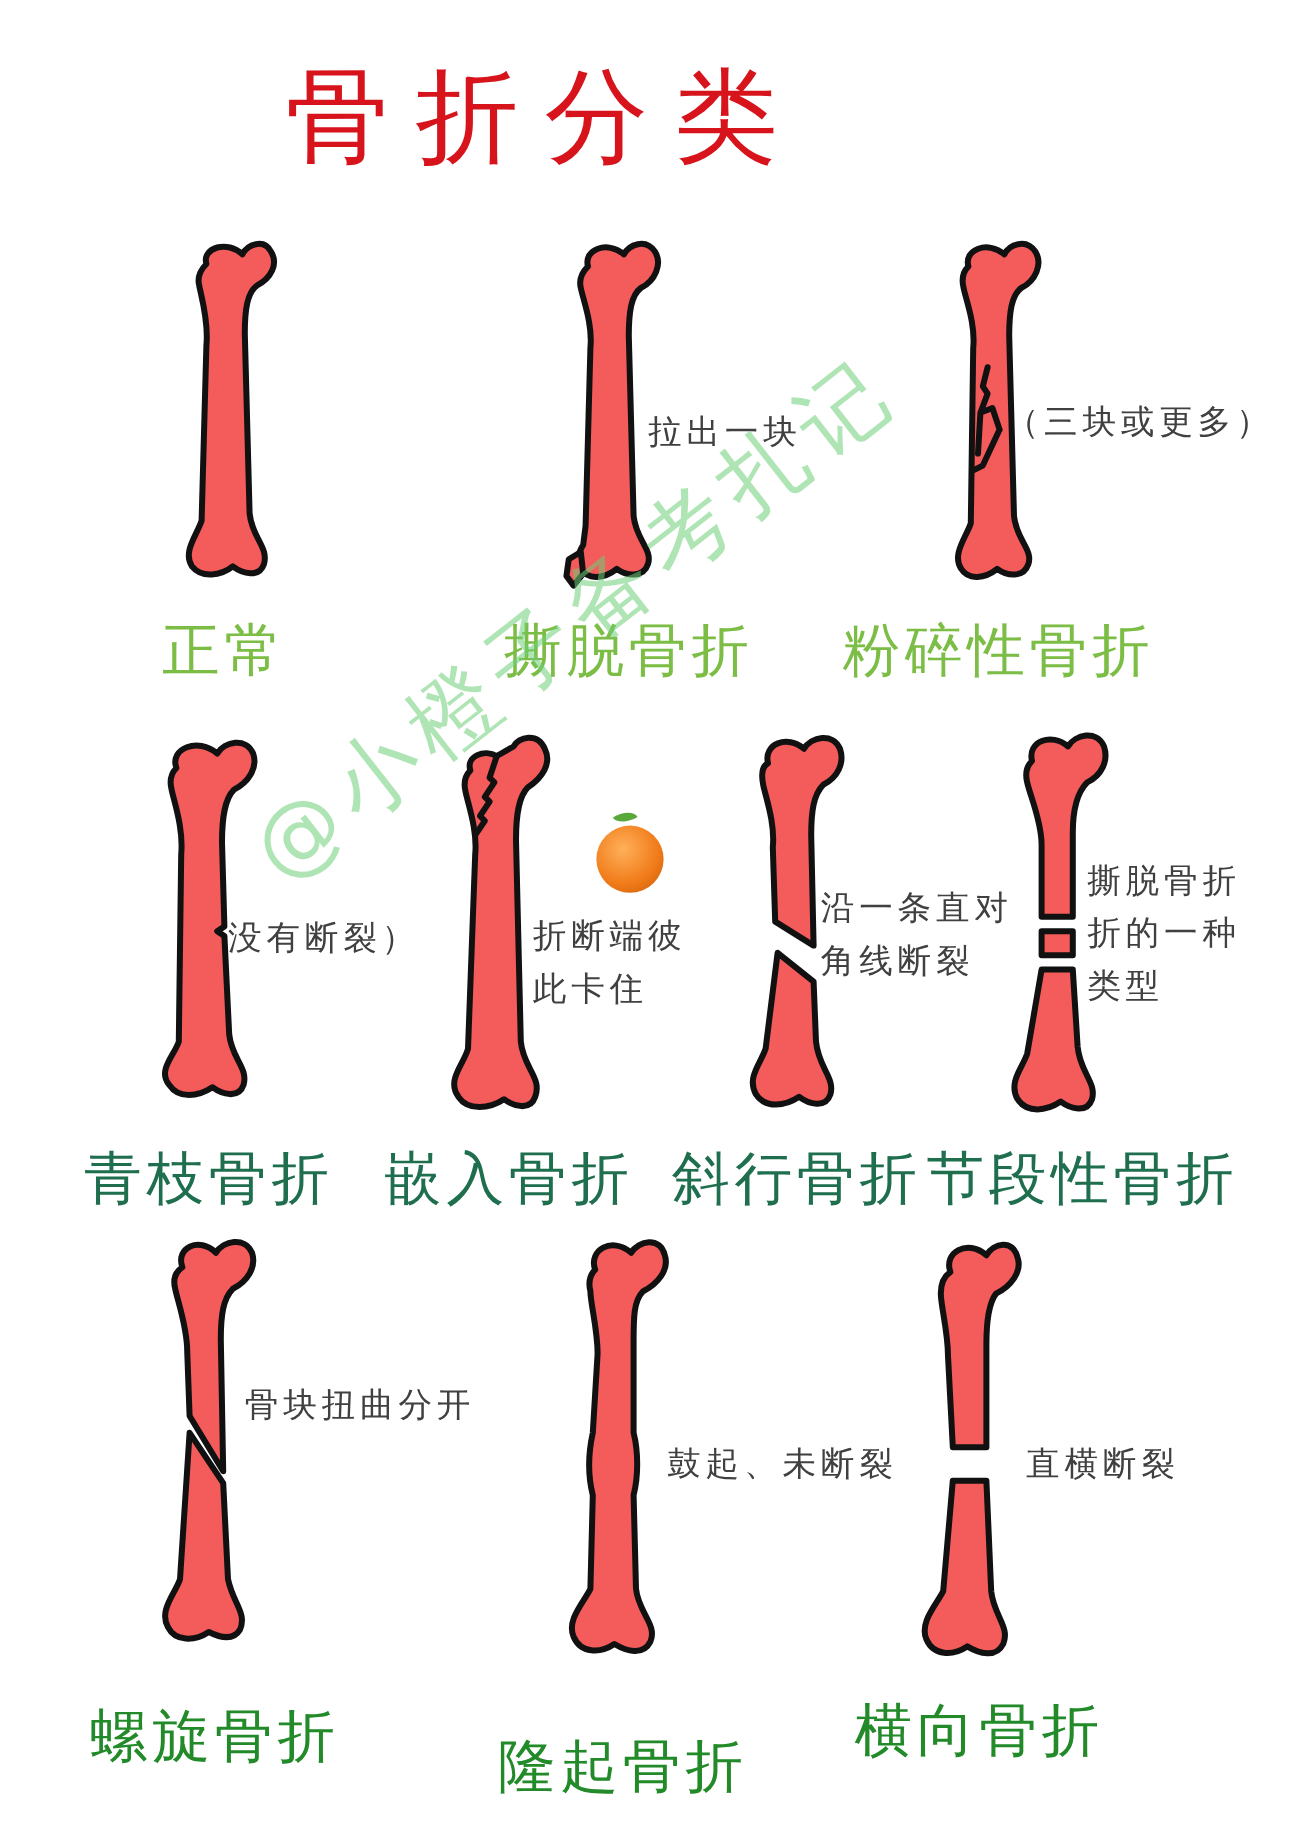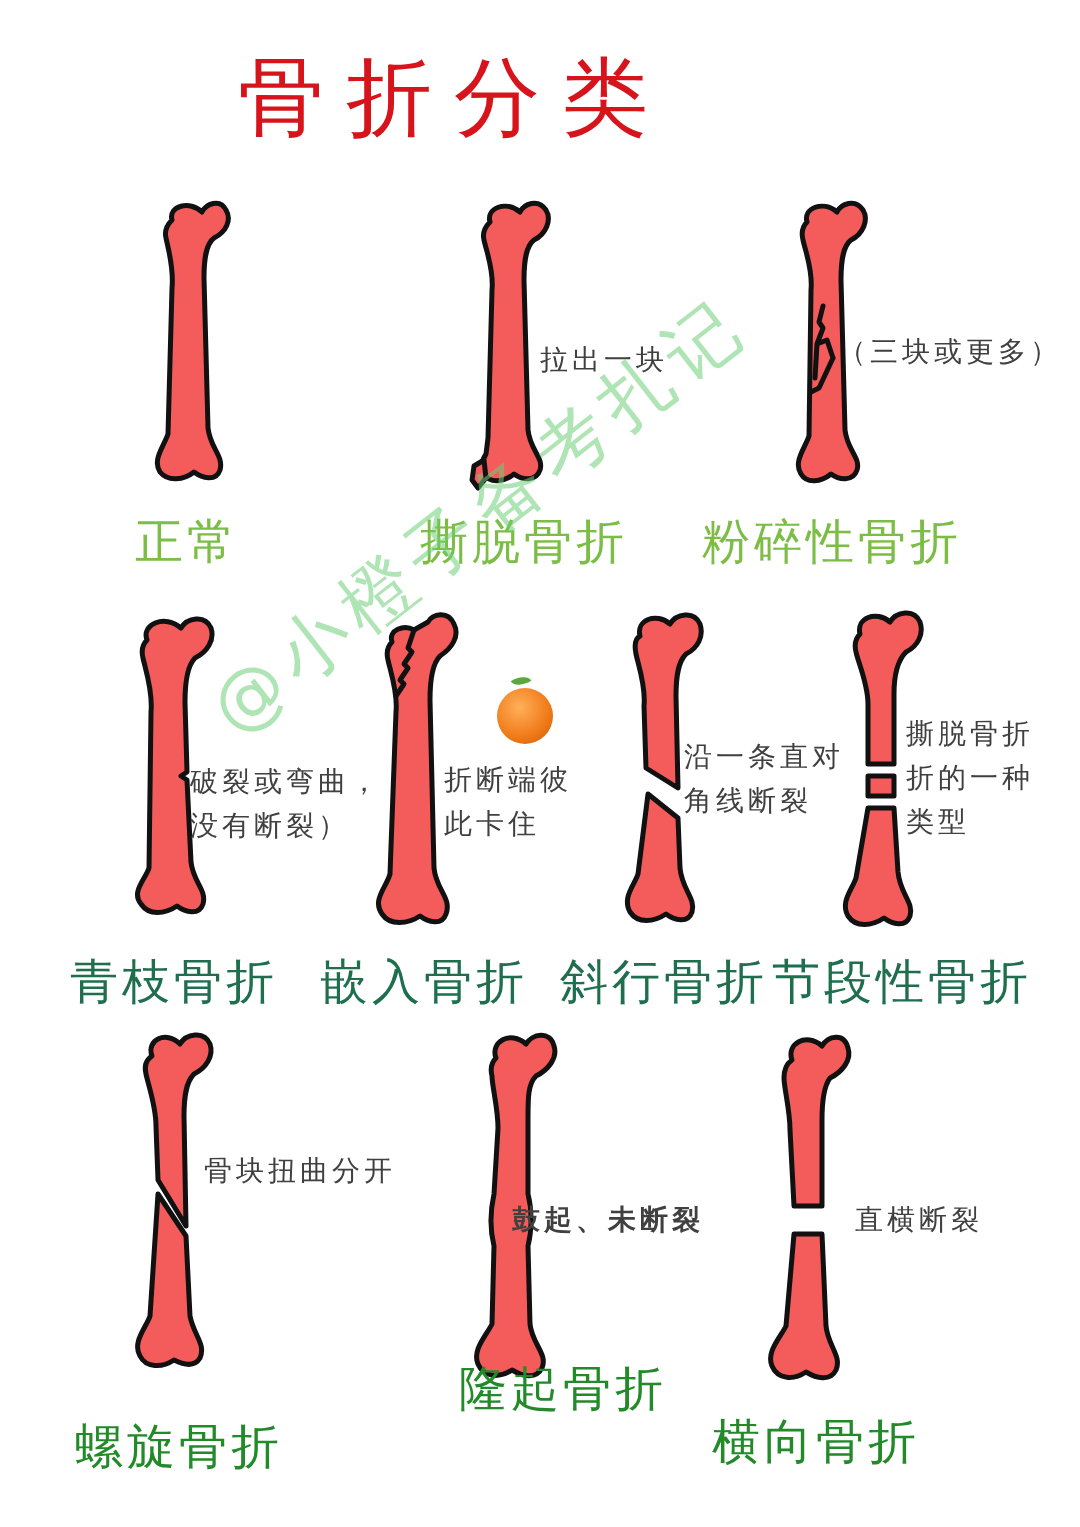--- a/index.html
+++ b/index.html
@@ -56,21 +56,20 @@
 <div class="watermark">@小橙子备考扎记</div>
 <div class="orange"></div>
 <div class="leaf"></div>
 
 <div class="bone" style="left:125px; top:612px;">
   <svg width="100" height="320" viewBox="0 0 100 320">
     <path d="M22,28 C16,12 40,2 56,16 C62,6 80,2 86,16 C90,28 82,40 70,46 C62,54 60,70 60,90 L62,160 L56,164 L62,168 L66,250 C68,270 82,278 78,292 C74,304 60,300 52,294 C40,302 24,304 16,292 C6,280 20,268 24,256 L26,100 C28,78 20,56 18,46 C16,38 18,32 22,28 Z"></path>
   </svg>
 </div>
 <div class="note" style="left:190px; top:760px;">
-  <div>破裂或弯曲，</div>
   <div>没有断裂）</div>
 </div>
 <div class="label row2" style="left:70px; top:950px;">青枝骨折</div>
 
 <div class="bone" style="left:368px; top:608px;">
   <svg width="100" height="340" viewBox="0 0 100 340">
     <path d="M24,34 C20,22 36,16 46,22 L60,14 C64,6 80,2 86,16 C92,28 84,40 72,48 C64,56 62,72 62,92 L66,260 C68,282 84,290 78,306 C74,318 60,314 52,308 C40,316 22,318 14,306 C4,292 18,280 22,266 L28,104 C30,84 22,62 20,52 C18,44 20,38 24,34 Z"></path>
     <path class="crack" d="M46,22 L40,40 L44,44 L36,56 L40,60 L32,72 L36,76 L28,88"></path>
   </svg>
 </div>
@@ -113,22 +112,22 @@
   </svg>
 </div>
 <div class="note" style="left:204px; top:1149px;">骨块扭曲分开</div>
 <div class="label row3" style="left:75px; top:1415px;">螺旋骨折</div>
 
 <div class="bone" style="left:470px; top:1024px;">
   <svg width="90" height="360" viewBox="0 0 90 360">
     <path d="M26,34 C20,18 40,6 56,20 C62,10 80,6 84,22 C88,34 78,46 66,52 C58,60 58,74 58,94 L58,170 C62,186 62,206 58,222 L60,300 C62,320 78,330 72,344 C66,356 52,352 42,346 C30,354 14,354 8,340 C2,326 16,312 22,300 L24,222 C20,206 20,188 24,170 L28,104 C28,84 22,62 22,52 C20,44 22,38 26,34 Z"></path>
   </svg>
 </div>
-<div class="note" style="left:512px; top:1198px;font-weight:bold;">鼓起、未断裂</div>
-<div class="label row3" style="left:415px; top:1357px;margin-left:44px;">隆起骨折</div>
+<div class="note" style="left:556px; top:1198px;">鼓起、未断裂</div>
+<div class="label row3" style="left:415px; top:1440px;">隆起骨折</div>
 
 <div class="bone" style="left:764px; top:1026px;">
   <svg width="90" height="360" viewBox="0 0 90 360">
     <path d="M28,34 C22,18 42,6 58,20 C64,10 80,6 84,22 C88,34 78,46 66,52 C60,60 58,74 58,94 L58,180 L30,180 L26,104 C26,84 20,62 20,52 C20,44 22,38 28,34 Z"></path>
     <path d="M30,208 L58,208 L62,300 C64,320 78,330 72,344 C66,356 52,352 42,346 C30,354 14,354 8,340 C2,326 16,312 22,300 Z"></path>
   </svg>
 </div>
 <div class="note" style="left:855px; top:1198px;">直横断裂</div>
 <div class="label row3" style="left:712px; top:1410px;">横向骨折</div>
 

